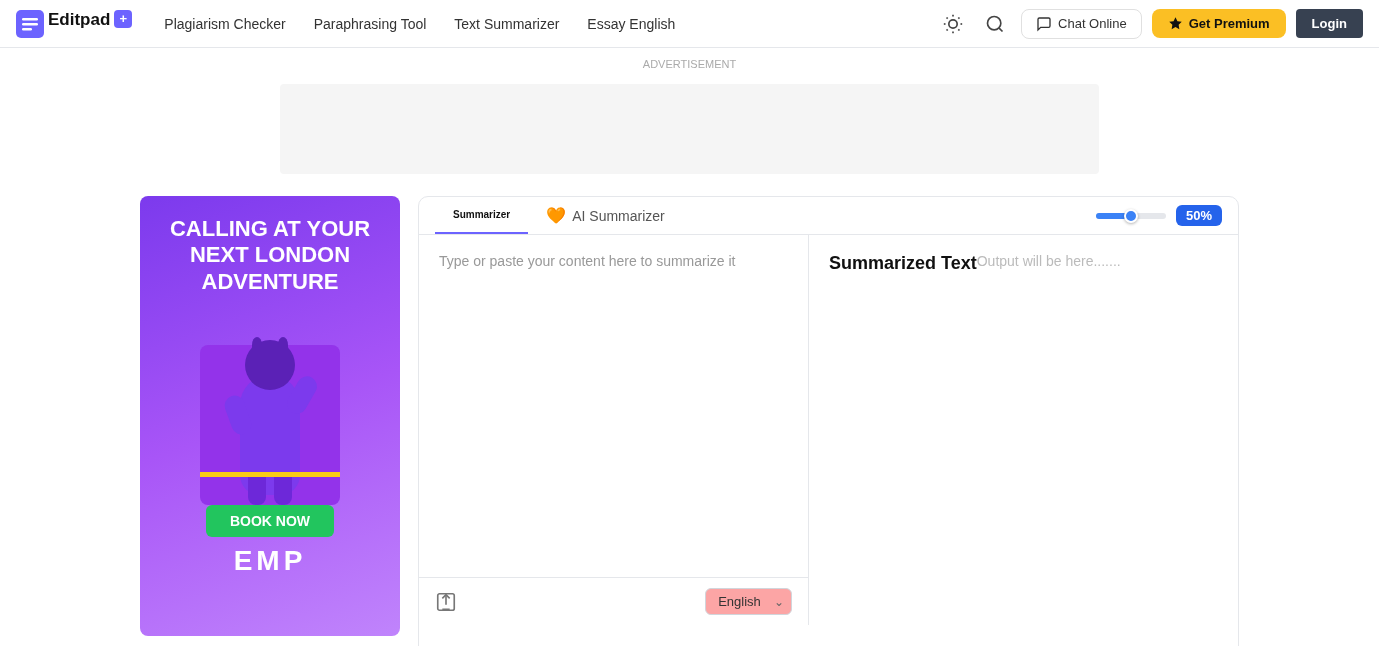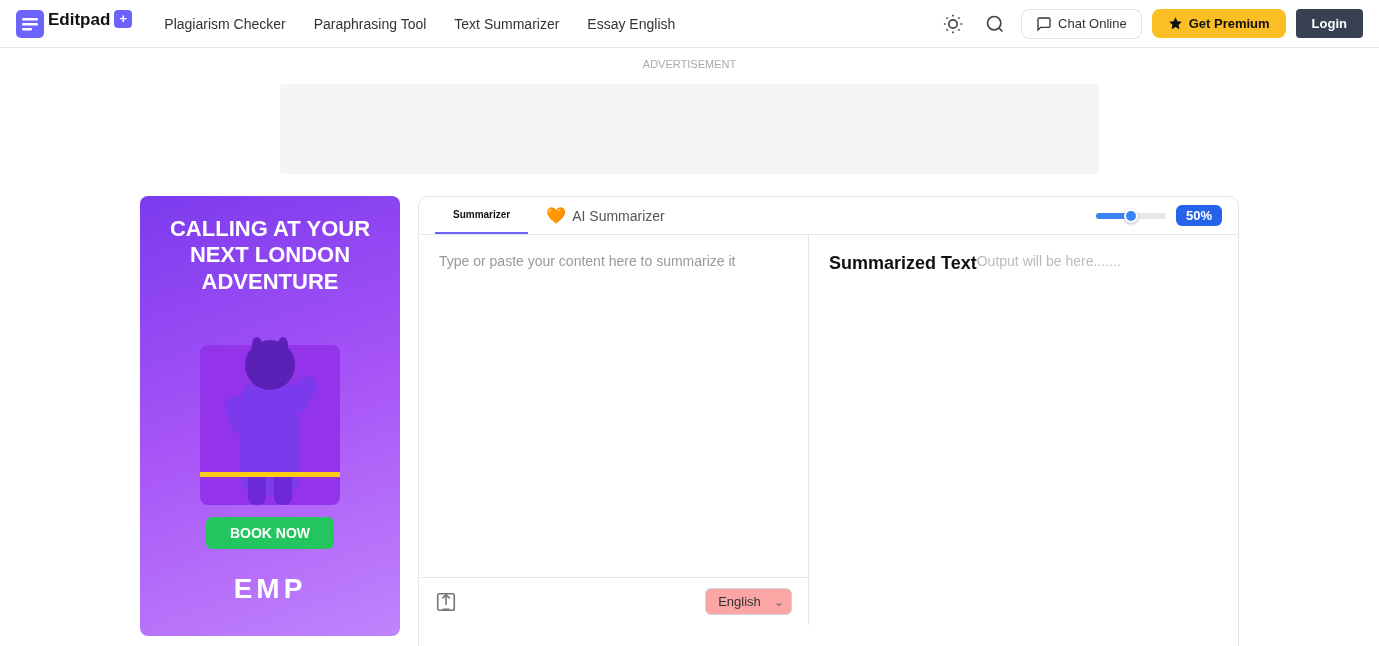--- a/index.html
+++ b/index.html
@@ -26,22 +26,22 @@
     .ad-banner { background: #f5f5f5; margin: 0 140px; height: 90px; display: flex; align-items: center; justify-content: center; margin-top: 12px; border-radius: 4px; }
     .ad-wrapper { padding: 4px 140px 12px; }
 
     
     .main-content { display: flex; gap: 0; padding: 10px 140px 10px; }
 
     
     .left-ad { width: 260px; min-width: 260px; margin-right: 18px; }
     .left-ad-inner { width: 260px; height: 440px; background: linear-gradient(160deg, #7c3aed 0%, #a855f7 50%, #c084fc 100%); border-radius: 8px; overflow: hidden; position: relative; display: flex; flex-direction: column; align-items: center; padding: 20px 16px 0; }
     .left-ad-title { font-size: 22px; font-weight: 900; color: #fff; text-align: center; line-height: 1.2; text-transform: uppercase; }
-    .left-ad-book-btn { background: #22c55e; color: #fff; border: none; border-radius: 6px; padding: 8px 24px; font-size: 14px; font-weight: 700; cursor: pointer; margin-top: 12px; text-transform: uppercase; }
-    .left-ad-brand { font-size: 28px; font-weight: 900; color: #fff; margin-top: 24px; letter-spacing: 4px; }
+    .left-ad-book-btn { background: #22c55e; color: #fff; border: none; border-radius: 6px; padding: 8px 24px; font-size: 14px; font-weight: 700; cursor: pointer; text-transform: uppercase; }
+    .left-ad-brand { font-size: 28px; font-weight: 900; color: #fff; margin-top: 8px; letter-spacing: 4px; }
     .left-ad-label { font-size: 10px; color: #aaa; margin-top: 6px; }
 
     
     .tool-container { flex: 1; border: 1px solid #e5e7eb; border-radius: 10px; overflow: hidden; background: #fff; }
     .tool-tabs { display: flex; align-items: center; border-bottom: 1px solid #e5e7eb; padding: 0 16px; gap: 0; }
     .tool-tab { padding: 12px 18px; font-size: 10px; cursor: pointer; color: #555; border-bottom: 2px solid transparent; }
     .tool-tab.active { color: #111; font-weight: 600; border-bottom: 2px solid #6c63ff; }
     .ai-tab { display: flex; align-items: center; gap: 6px; padding: 8px 18px; font-size: 14px; cursor: pointer; color: #555; }
     .ai-tab-icon { font-size: 16px; }
 

